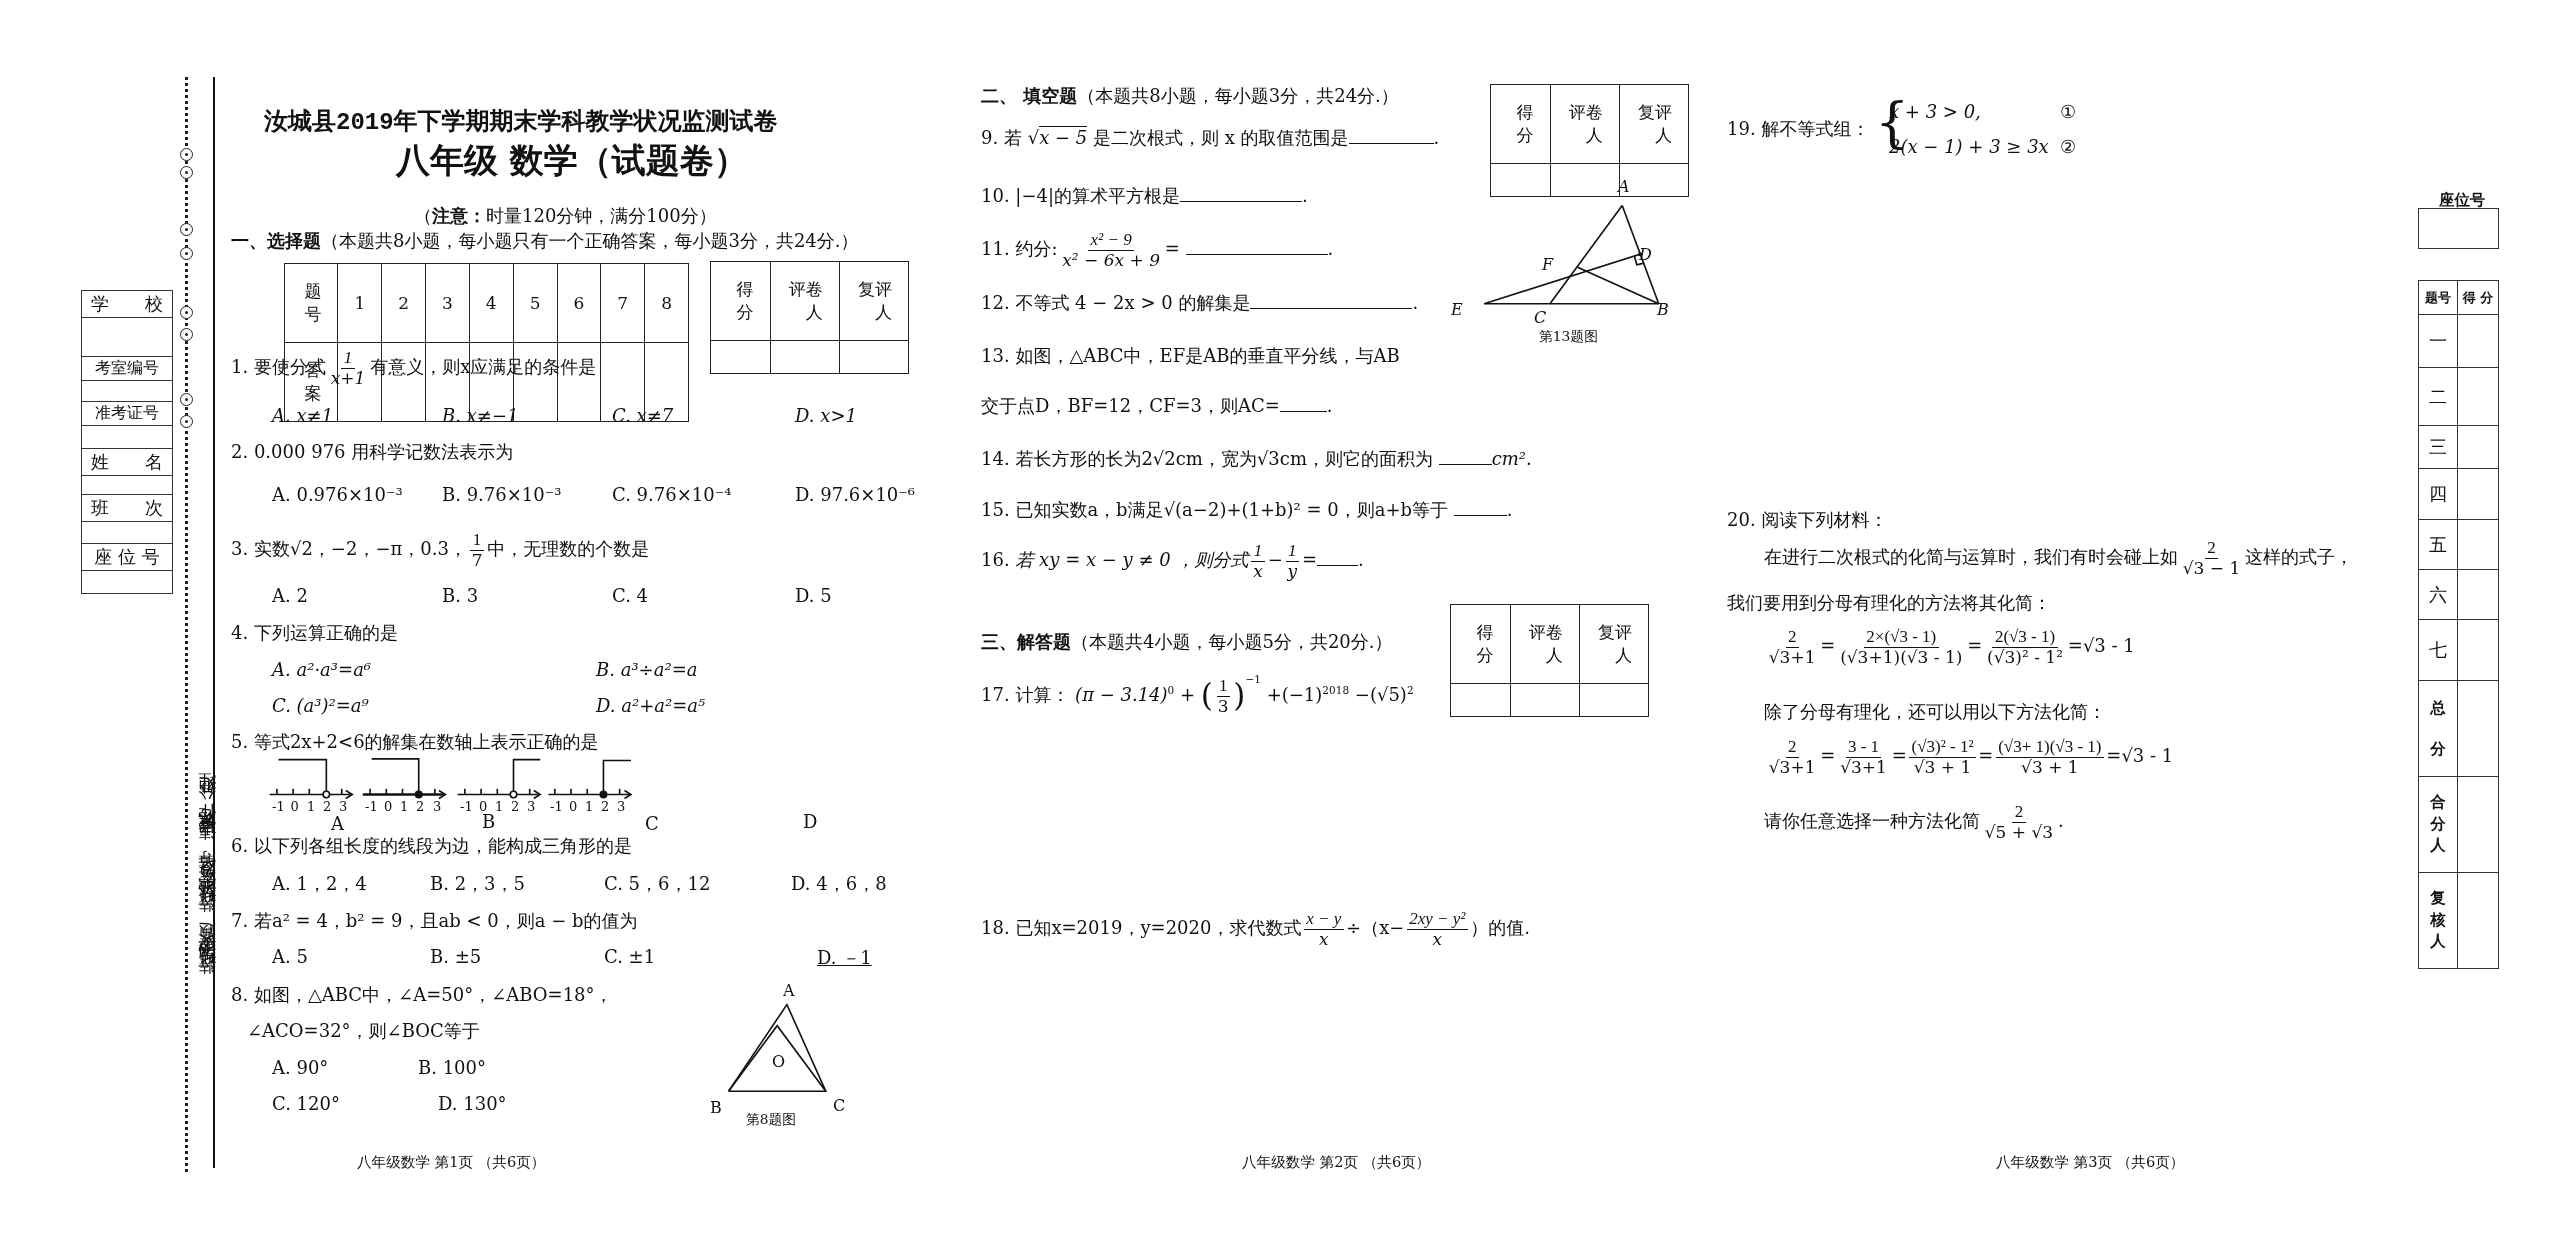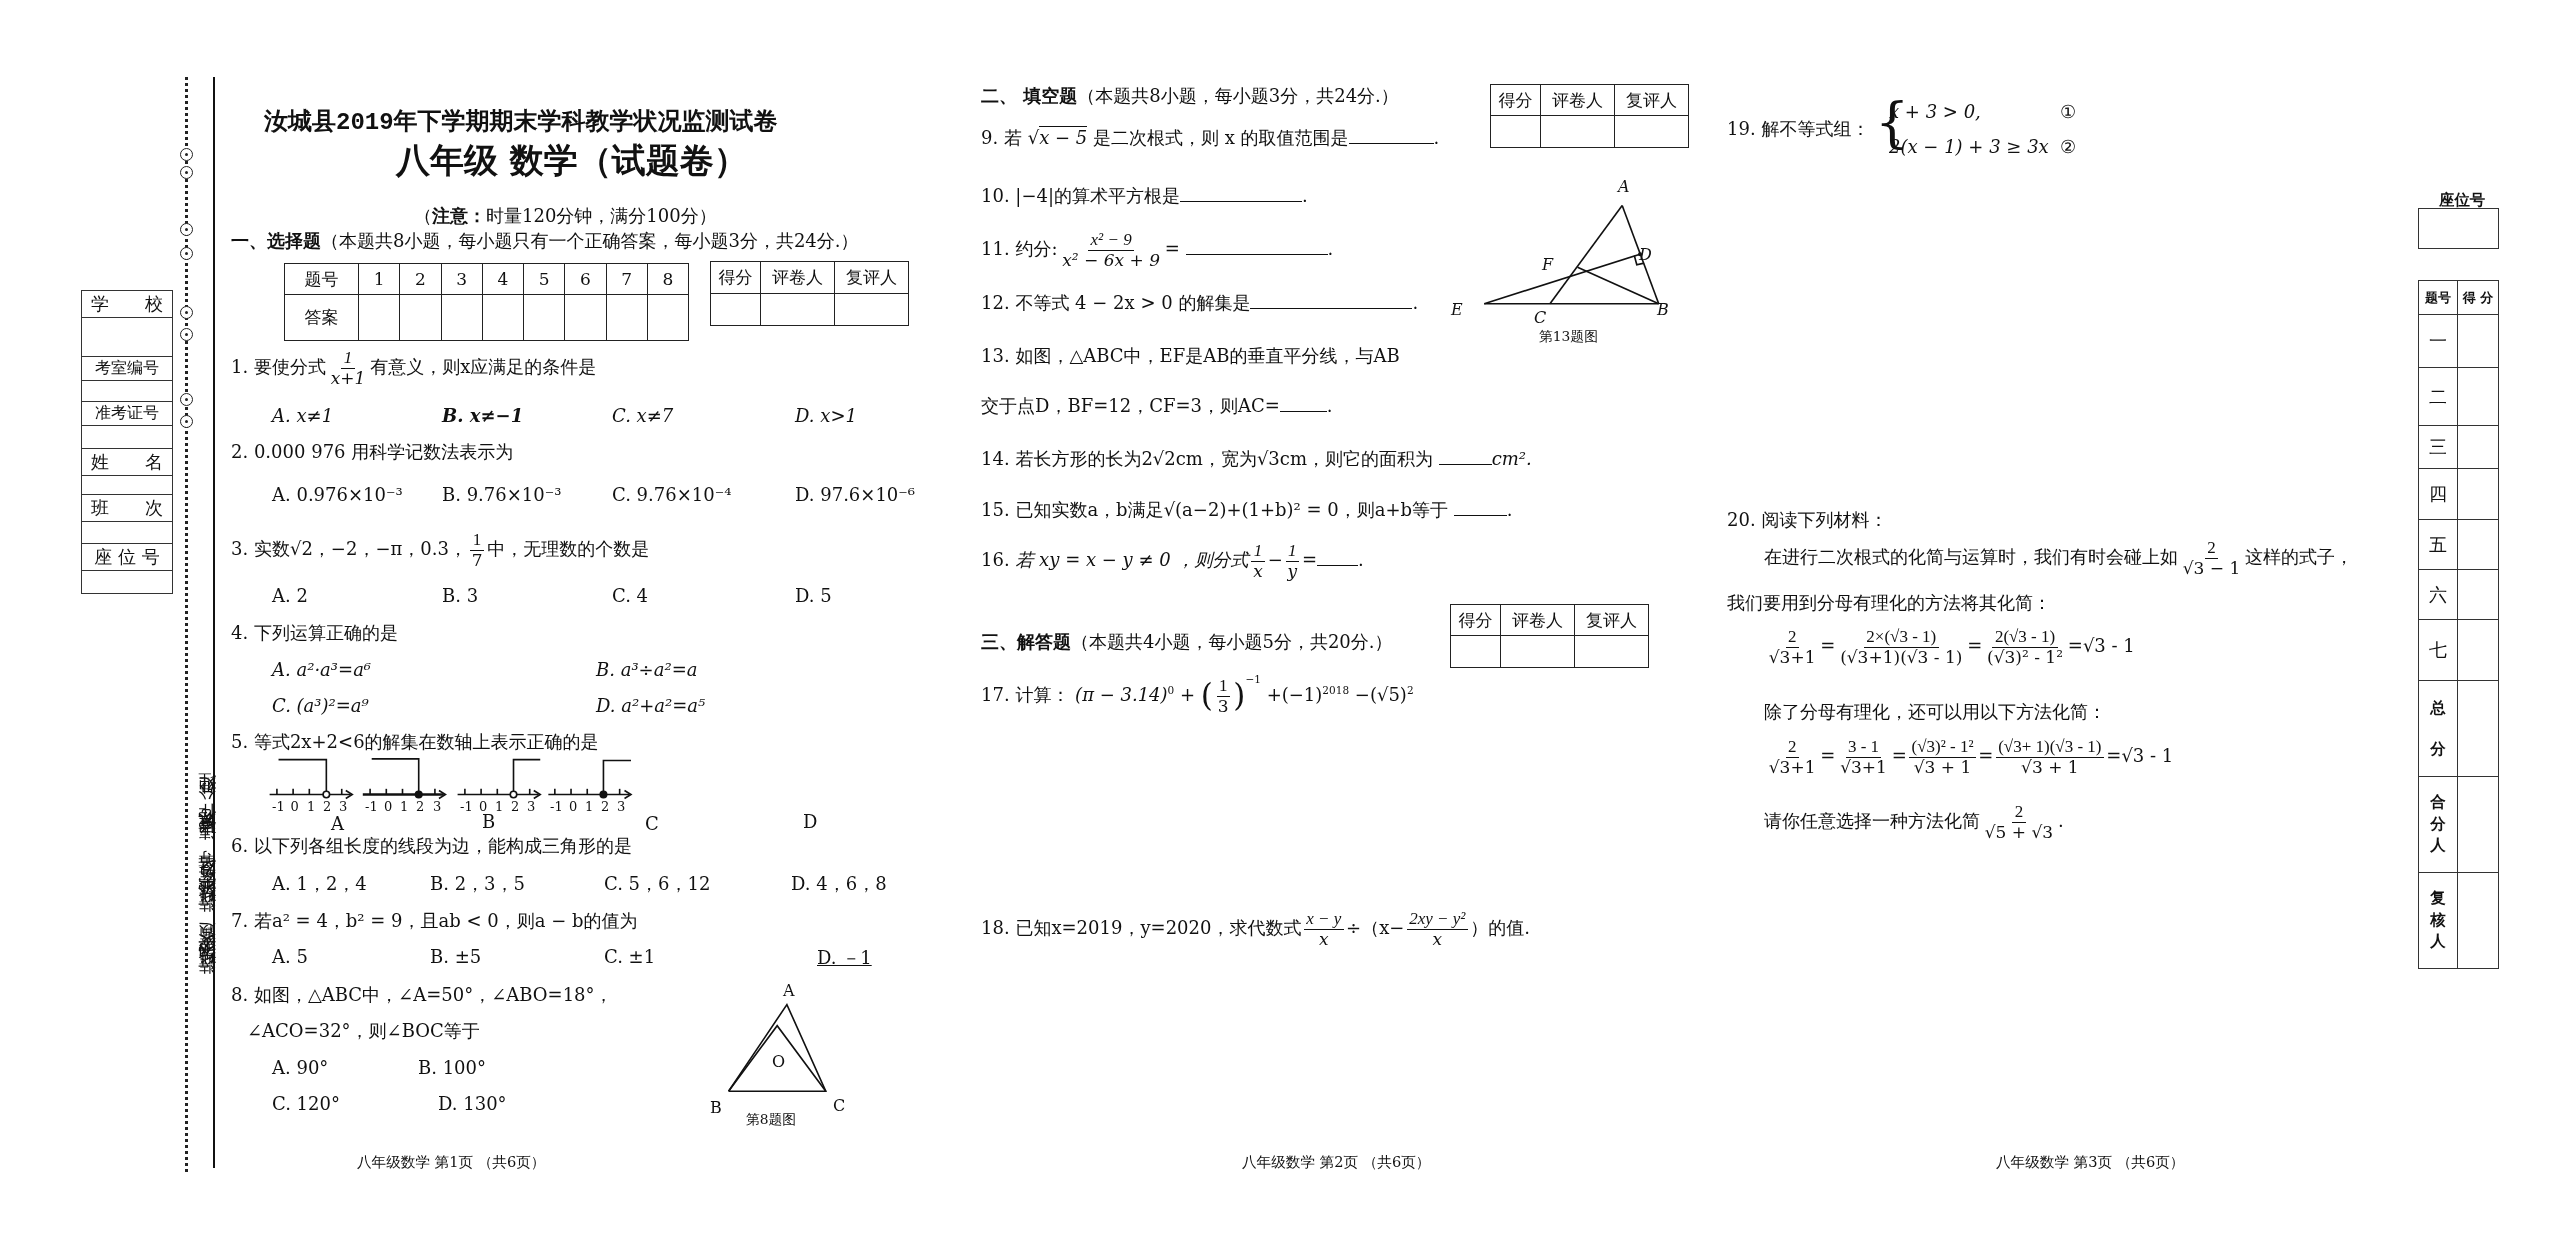--- a/index.html
+++ b/index.html
@@ -8,21 +8,21 @@
   .abs { position:absolute; }
   .q { position:absolute; font-size:18px; white-space:nowrap; line-height:1.2; }
   .opt { position:absolute; font-size:18px; white-space:nowrap; }
   .frac { display:inline-flex; flex-direction:column; align-items:center; vertical-align:middle; margin:0 2.4px; font-size:17px; line-height:1.1; }
   .frac .num { border-bottom:1.2px solid #111; padding:0 2.4px;font-family:Liberation Serif, serif; }
   .frac .den { padding:0 2.4px; }
   .it { font-style:italic; }
   .blank { display:inline-block; border-bottom:1.2px solid #111; height:14.6px; vertical-align:baseline; }
   sup { font-size:10.5px; }
   table.grid { border-collapse:collapse; position:absolute; }
-  table.grid td { border:1.6px solid #222; text-align:center; font-size:17px; padding:0; }
+  table.grid td { border:1.6px solid #222; text-align:right; font-size:17px; padding:16px; }
   .title1 { font-family:Liberation Mono, monospace; font-weight:bold; font-size:24px;margin-top:16px; }
   .title2 { font-family:"DejaVu Sans",sans-serif; font-weight:bold; font-size:34px; }
   .sect { font-size:18px; }
   .sect b { font-family:"DejaVu Sans",sans-serif; }
   .footer { position:absolute; font-size:14.6px; white-space:nowrap; }
   .vtext { position:absolute; writing-mode:vertical-rl; font-size:19.5px; letter-spacing:4.9px; }
   .side-table td { border:1.6px solid #333; font-size:18px; text-align:center; }
   .dotted { position:absolute; border-left:3.2px dotted #222; }
   .circ { position:absolute; width:11.4px; height:11.4px; border:1.6px solid #222; border-radius:50%; background:#fff; }
   .circ::after { content:""; position:absolute; left:4px; top:4px; width:3.2px; height:3.2px; border-radius:50%; background:#222; }
@@ -139,21 +139,21 @@
     </table>
 
   <div class="q" style="left:231px; top:349px;">
     <span>1.</span>
     <span>要使分式</span><span class="frac it">
         <span class="num">1</span>
         <span class="den">x+1</span>
       </span><span>有意义，则x应满足的条件是</span>
   </div>
   <div class="opt it" style="left:272px; top:405px;">A. x≠1</div>
-  <div class="opt it" style="left:442px; top:405px;font-weight:bold;">B. x≠−1</div>
+  <div class="opt it" style="left:442px; top:405px;">B. x≠−1</div>
   <div class="opt it" style="left:612px; top:405px;">C.  x≠7</div>
   <div class="opt it" style="left:795px; top:405px;">D. x&gt;1</div>
 
   <div class="q" style="left:231px; top:441px;">
     <span>2.</span>
     <span>0.000 976 用科学记数法表示为</span>
   </div>
   <div class="opt" style="left:272px; top:484px;">A. 0.976×10⁻³</div>
   <div class="opt" style="left:442px; top:484px;">B. 9.76×10⁻³</div>
   <div class="opt" style="left:612px; top:484px;">C. 9.76×10⁻⁴</div>

